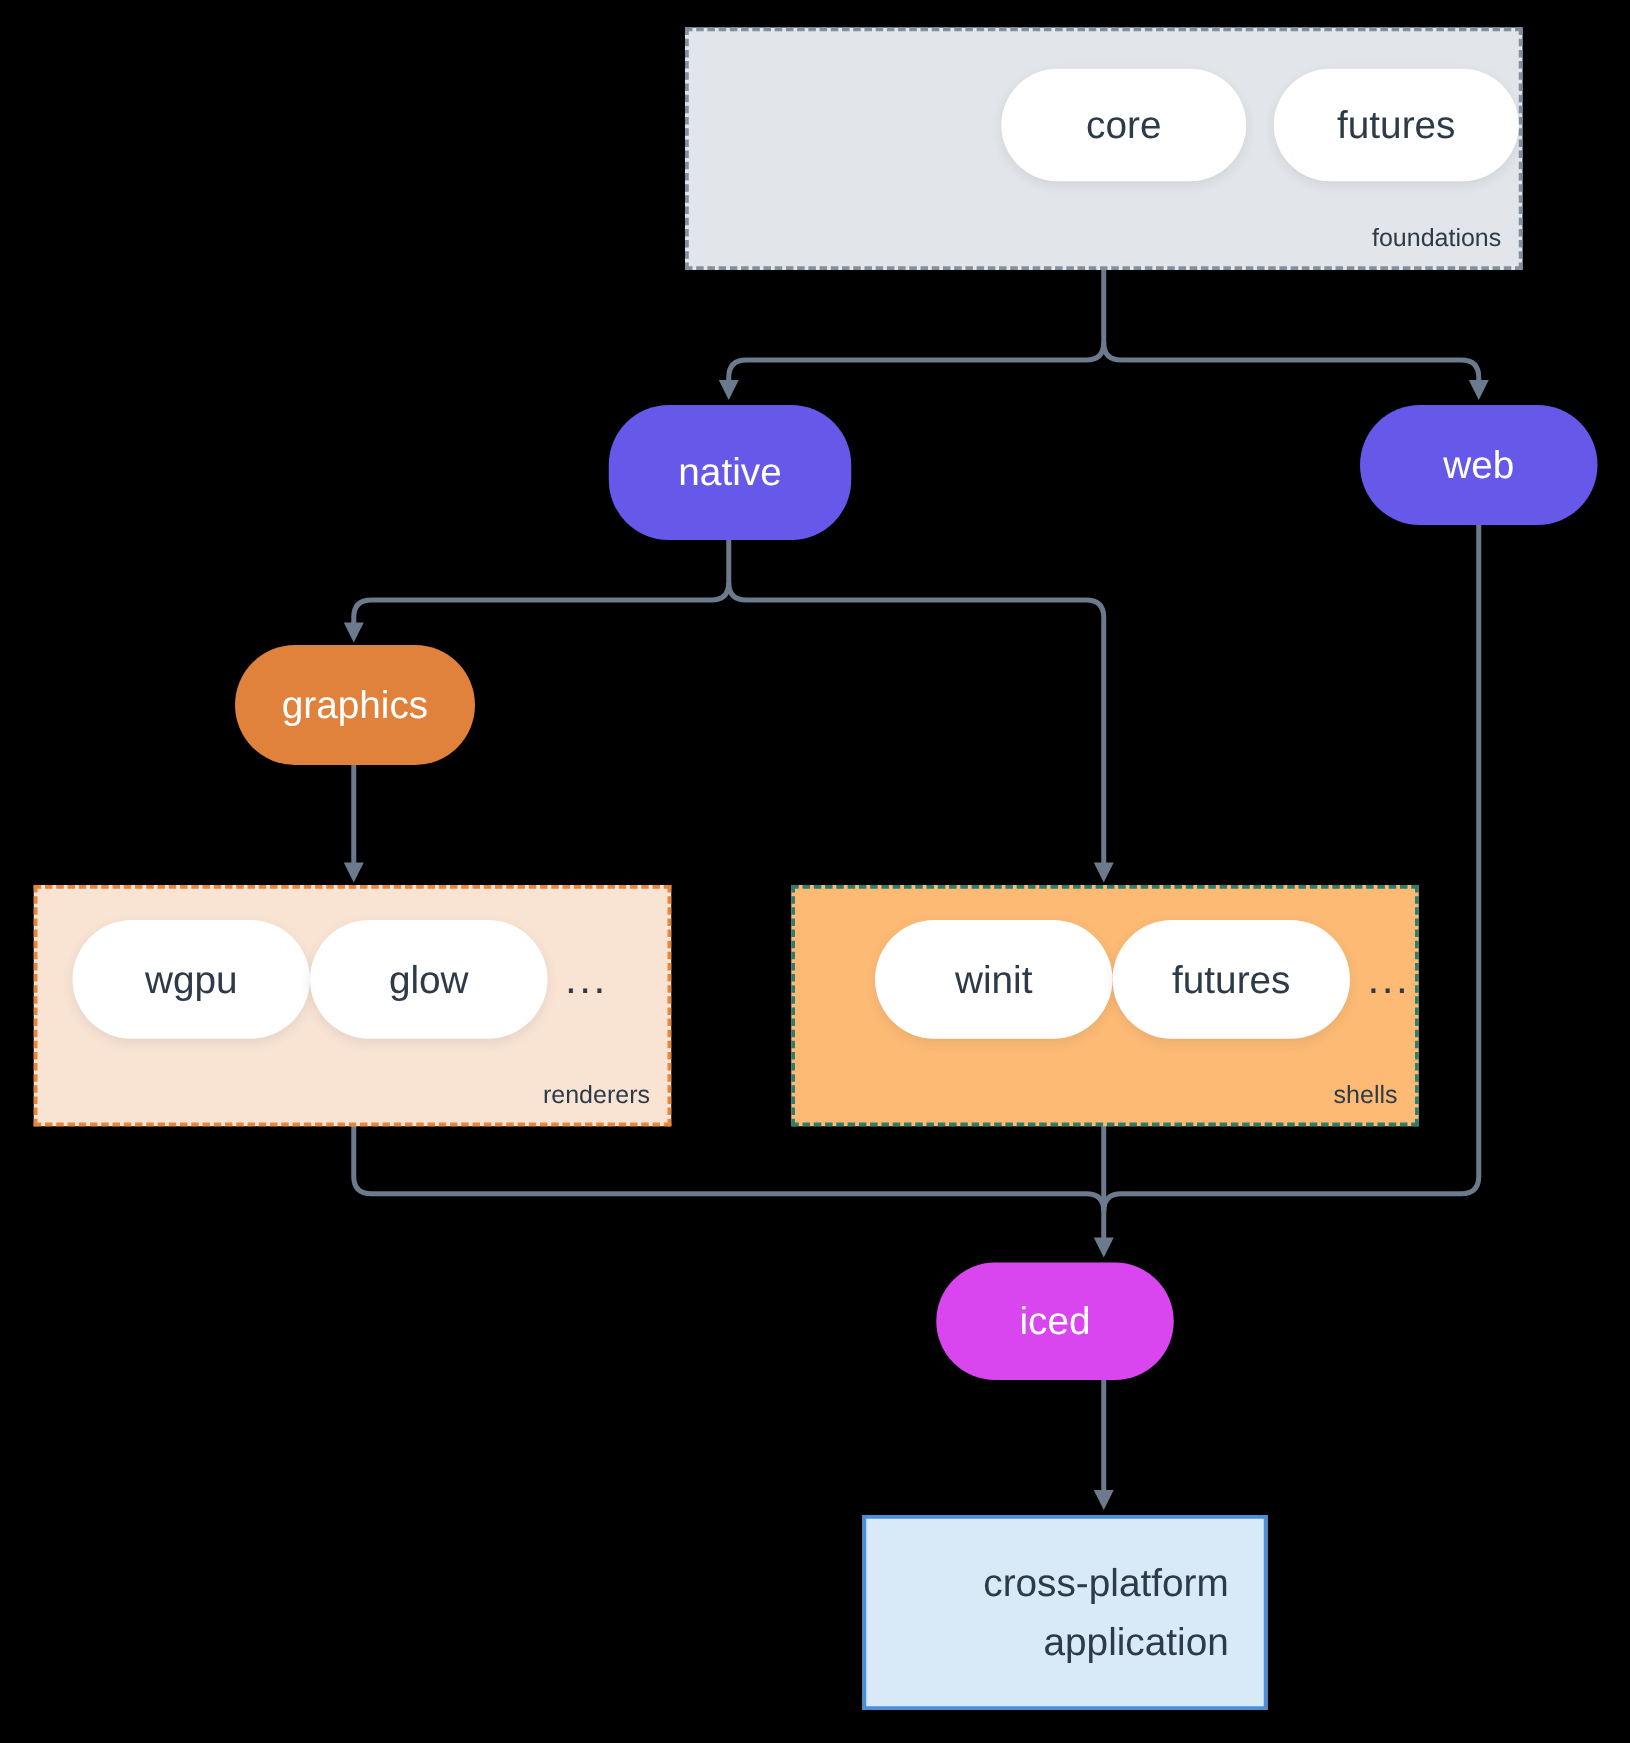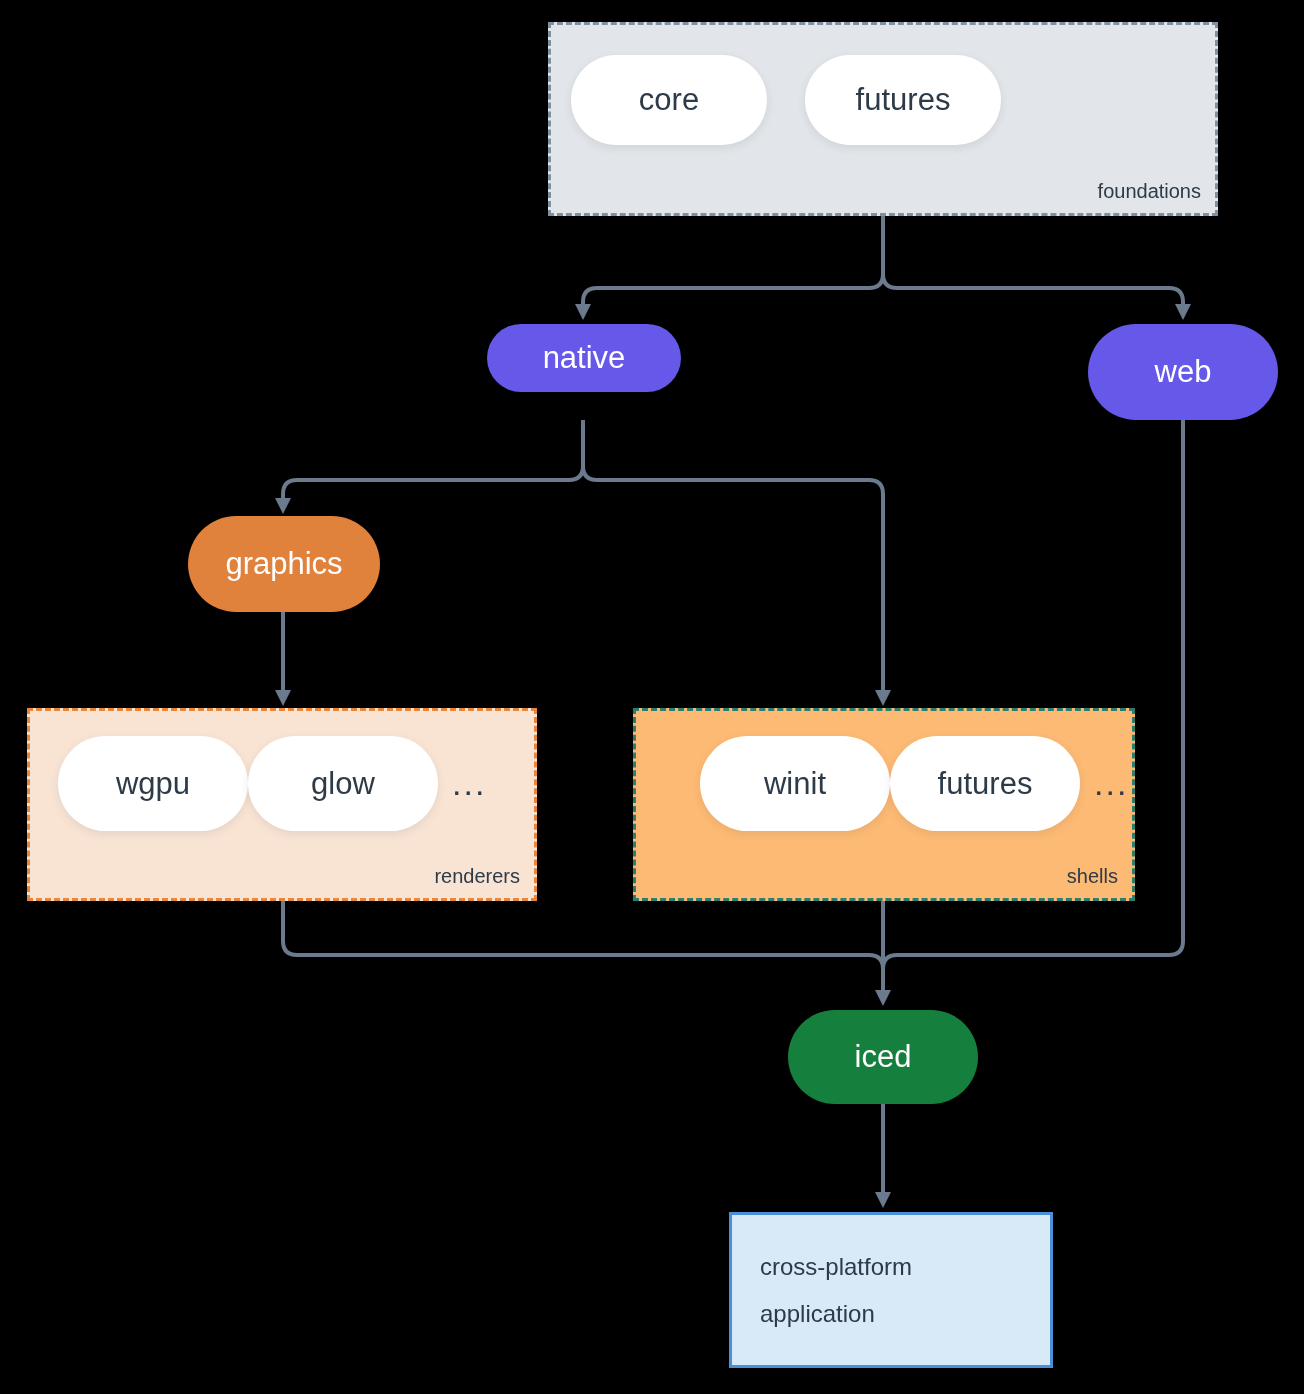--- a/index.html
+++ b/index.html
@@ -8,51 +8,51 @@
     font-family:"Liberation Sans", sans-serif;
   }
   svg.wires{position:absolute;left:0;top:0;pointer-events:none;}
 
   
   .group{position:absolute;box-sizing:border-box;border:3px dashed;}
   .group .pills{display:flex;align-items:center;}
   .group .group-label{position:absolute;right:14px;bottom:10px;font-size:20px;color:#2d3a48;}
 
   #foundations{left:548px;top:22px;width:670px;height:194px;background:#e2e5e9;border-color:#7f90a0;}
-  #foundations .pills{padding:30px 0 0 20px;gap:38px;}
+  #foundations .pills{padding:30px 0 0 20px;gap:22px;justify-content:flex-end;}
   #foundations .pill{width:196px;height:90px;}
 
   #renderers{left:27px;top:708px;width:510px;height:193px;background:#f9e4d4;border-color:#e8873b;}
   #shells{left:633px;top:708px;width:502px;height:193px;background:#fdba74;border-color:#2f7d6d;padding-left:36px;}
   #renderers .pills,#shells .pills{padding:25px 0 0 28px;}
   #renderers .pill,#shells .pill{width:190px;height:95px;}
   .more{font-size:34px;color:#2d3a48;letter-spacing:2px;margin-left:14px;}
 
   
   .pill{
     background:#fff;border-radius:48px;display:flex;align-items:center;justify-content:center;
     font-size:31px;color:#2d3a48;box-shadow:0 3px 9px rgba(45,58,72,0.10);
   }
 
   
   .node{
     position:absolute;border-radius:48px;display:flex;align-items:center;justify-content:center;
     font-size:31px;color:#ffffff;
   }
-  #native{left:487px;top:324px;width:194px;height:68px;background:#6658e8;}
+  #native{left:487px;top:324px;width:194px;height:108px;background:#6658e8;}
   #web{left:1088px;top:324px;width:190px;height:96px;background:#6658e8;}
   #graphics{left:188px;top:516px;width:192px;height:96px;background:#e0813c;}
-  #iced{left:788px;top:1010px;width:190px;height:94px;background:#15803d;}
+  #iced{left:749px;top:1010px;width:190px;height:94px;background:#d946ef;}
 
   
   #application{
-    position:absolute;left:729px;top:1212px;width:324px;height:156px;box-sizing:border-box;
+    position:absolute;left:690px;top:1212px;width:324px;height:156px;box-sizing:border-box;
     background:#d8e9f8;border:3px solid #4a90d9;
-    display:flex;align-items:center;justify-content:center;text-align:left;
-    font-size:24px;line-height:47px;color:#2d3a48;padding:0 28px;
+    display:flex;align-items:center;justify-content:center;text-align:right;
+    font-size:31px;line-height:47px;color:#2d3a48;padding:0 28px;
   }
 </style>
 </head>
 <body>
 
 <div id="canvas">
 
   <svg class="wires" width="1304" height="1394" viewBox="0 0 1304 1394">
     <g stroke="#6b7a8d" stroke-width="4" fill="none">
 

